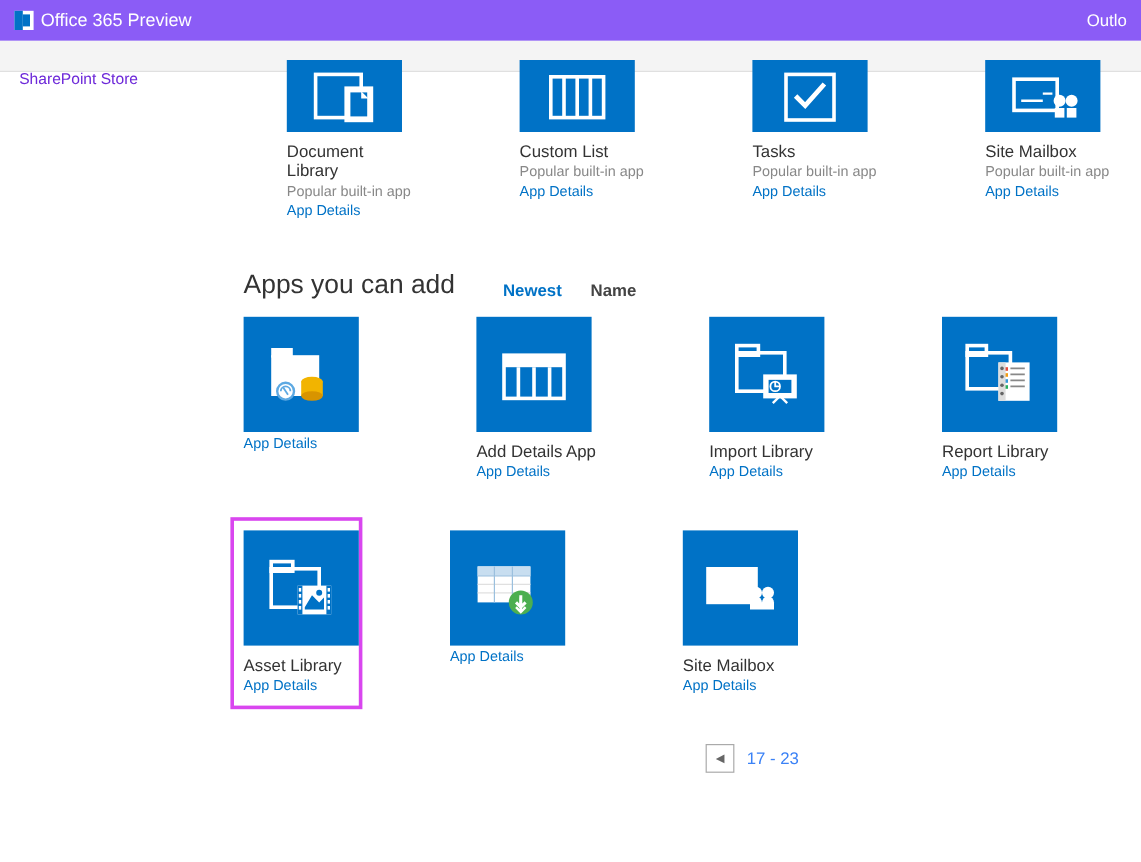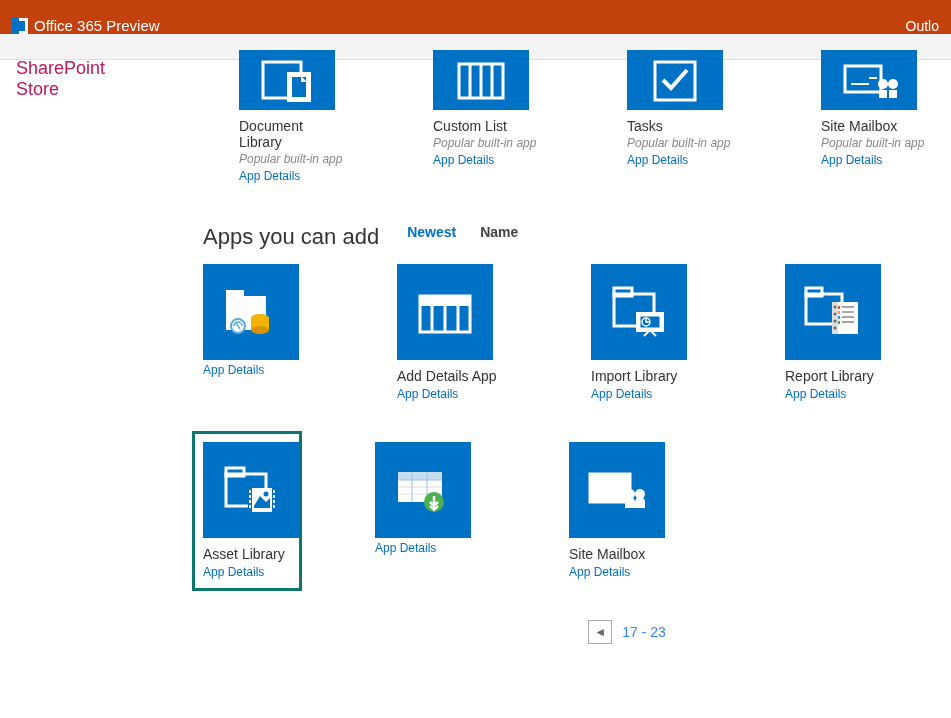--- a/index.html
+++ b/index.html
@@ -1,44 +1,44 @@
 <!DOCTYPE html>
 <html><head>
   <meta charset="utf-8">
   <style>
     * { box-sizing: border-box; margin: 0; padding: 0; }
     body { font-family: "Segoe UI", Tahoma, sans-serif; background: #fff; color: #333; width: 951px; }
     
-    .header { background: #c2410c; color: #fff; height: 34px; display: flex; align-items: flex-end; padding: 0 12px; justify-content: space-between; }
+    .header { background: #8b5cf6; color: #fff; height: 34px; display: flex; align-items: center; padding: 0 12px; justify-content: space-between; }
     .header-left { display: flex; align-items: center; gap: 6px; }
     .office-logo { width: 16px; height: 16px; background: #fff; position: relative; }
     .office-logo::before { content: ""; position: absolute; left: 0; top: 0; width: 7px; height: 16px; background: #0072C6; border-right: 1px solid #fff; }
     .office-logo::after { content: ""; position: absolute; right: 3px; top: 3px; width: 6px; height: 10px; background: #0072C6; }
     .header-title { font-size: 15px; font-weight: 400; }
     .header-right { font-size: 14px; }
     
     .subheader { height: 26px; background: #f4f4f4; border-bottom: 1px solid #e0e0e0; }
     
     .content { display: flex; }
     .sidebar { width: 180px; padding: 0 16px; }
-    .sidebar-item { font-size: 18px; color: #be185d; padding: 0; margin-top: -2px; }
+    .sidebar-item { font-size: 13px; color: #6d28d9; padding: 0; margin-top: -2px; }
     
     .main { flex: 1; padding: 0 20px 40px 36px; }
     
     .app-tile { width: 126px; }
     .tile-icon { width: 96px; height: 96px; background: #0072C6; display: flex; align-items: center; justify-content: center; }
     .tile-icon.partial { height: 60px; overflow: hidden; align-items: flex-end; padding-bottom: 8px; }
     .tile-icon svg { fill: #fff; }
     .tile-title { font-size: 14px; color: #333; margin-top: 8px; font-weight: 400; }
-    .tile-subtitle { font-size: 12px; color: #888; margin-top: 2px; font-style: italic; }
+    .tile-subtitle { font-size: 12px; color: #888; margin-top: 2px; }
     .tile-link { font-size: 12px; color: #0072C6; margin-top: 2px; display: inline-block; cursor: pointer; }
     
-    .highlighted { border: 3px solid #0f766e; padding: 8px; margin: -11px; }
-    
-    .section-header { display: flex; align-items: flex-start; gap: 28px; margin: 40px 0 14px 0; }
+    .highlighted { border: 3px solid #d946ef; padding: 8px; margin: -11px; }
+    
+    .section-header { display: flex; align-items: flex-end; gap: 40px; margin: 40px 0 14px 0; }
     .section-title { font-size: 22px; font-weight: 200; color: #333; }
     .sort-links { display: flex; gap: 24px; font-size: 14px; font-weight: bold; }
     .sort-link { color: #0072C6; cursor: pointer; }
     .sort-link.inactive { color: #444; }
     
     .row { display: flex; gap: 84px; margin-bottom: 40px; }
     .row .app-tile { width: 110px; }
     .row.first-top { margin-top: -10px; margin-left: 36px; }
     
     .pagination { display: flex; align-items: center; justify-content: center; gap: 10px; margin-top: 30px; font-size: 14px; padding-left: 120px; }

